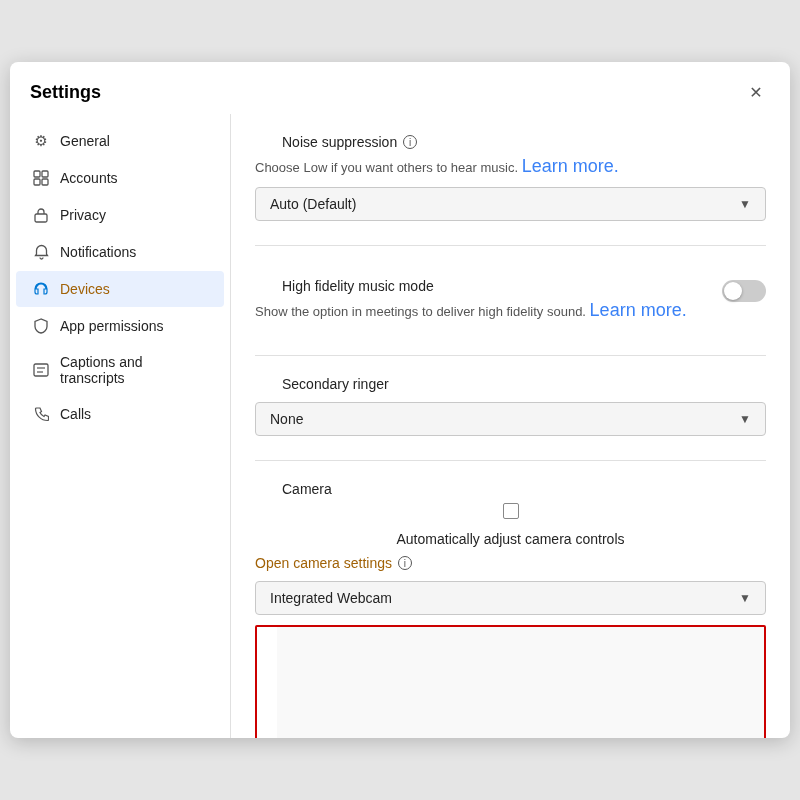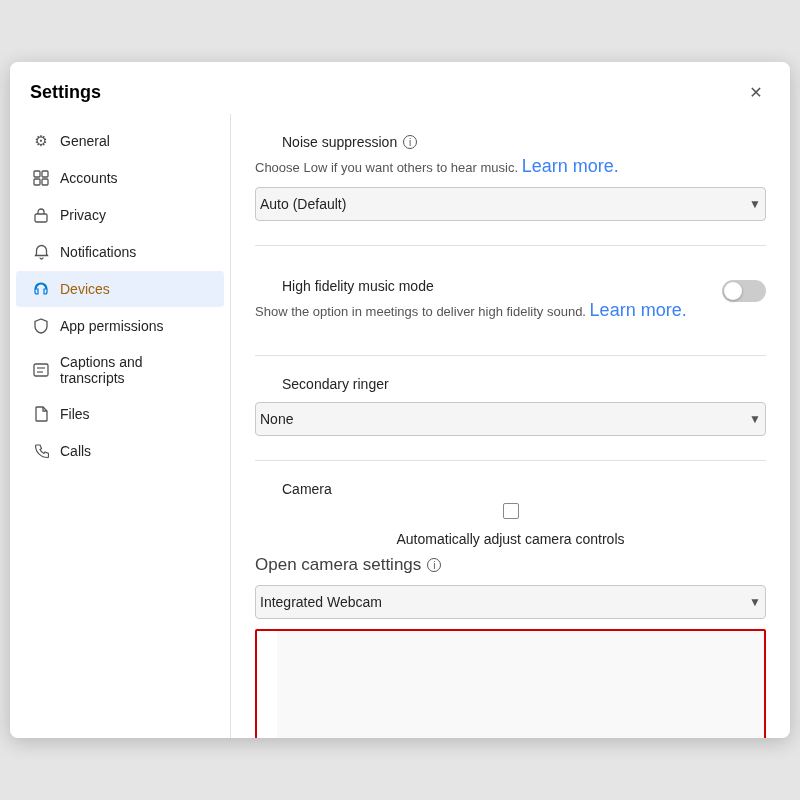--- a/index.html
+++ b/index.html
@@ -120,21 +120,21 @@
     .learn-more {
       color: #3b82f6;
       text-decoration: none;
       font-size: 18px;
     }
     .dropdown {
       width: 100%;
       border: 1px solid #c8c8c8;
       border-radius: 4px;
       background: #f5f5f5;
-      padding: 8px 4px;
+      padding: 8px 14px;
       font-size: 14px;
       color: #242424;
       display: flex;
       align-items: center;
       justify-content: space-between;
       cursor: pointer;
     }
     .dropdown-arrow {
       font-size: 12px;
       color: #555;
@@ -190,22 +190,22 @@
       font-size: 14px;
       color: #242424;
     }
     .camera-link-row {
       display: flex;
       align-items: center;
       gap: 6px;
       margin-bottom: 10px;
     }
     .camera-link {
-      color: #404040;
-      font-size: 17px;
+      color: #a16207;
+      font-size: 14px;
       text-decoration: none;
     }
     .info-icon {
       width: 14px;
       height: 14px;
       border-radius: 50%;
       border: 1px solid #555;
       display: inline-flex;
       align-items: center;
       justify-content: center;
@@ -312,29 +312,20 @@
         <span class="sidebar-icon">
           <svg width="16" height="14" viewBox="0 0 16 14" fill="none" xmlns="http://www.w3.org/2000/svg">
             <rect x="1" y="1" width="14" height="12" rx="1.5" stroke="#555" stroke-width="1.3" fill="none"></rect>
             <line x1="4" y1="5" x2="12" y2="5" stroke="#555" stroke-width="1.2"></line>
             <line x1="4" y1="9" x2="10" y2="9" stroke="#555" stroke-width="1.2"></line>
           </svg>
         </span>
         <span>Captions and transcripts</span>
       </div>
 
-      <div class="sidebar-item">
-        <span class="sidebar-icon">
-          <svg width="13" height="16" viewBox="0 0 13 16" fill="none" xmlns="http://www.w3.org/2000/svg">
-            <path d="M1 1.5A.5.5 0 011.5 1H8l4 4v9.5a.5.5 0 01-.5.5h-10a.5.5 0 01-.5-.5v-13z" stroke="#555" stroke-width="1.3" fill="none"></path>
-            <path d="M8 1v4h4" stroke="#555" stroke-width="1.3" fill="none"></path>
-          </svg>
-        </span>
-        <span>Files</span>
-      </div>
 
       <div class="sidebar-item">
         <span class="sidebar-icon">
           <svg width="15" height="15" viewBox="0 0 15 15" fill="none" xmlns="http://www.w3.org/2000/svg">
             <path d="M3 1h3l1.5 3.5-1.5 1a8 8 0 004 4l1-1.5L14.5 9.5V12.5a1 1 0 01-1 1A12 12 0 011.5 2a1 1 0 011-1z" stroke="#555" stroke-width="1.2" fill="none"></path>
           </svg>
         </span>
         <span>Calls</span>
       </div>
     </nav>

